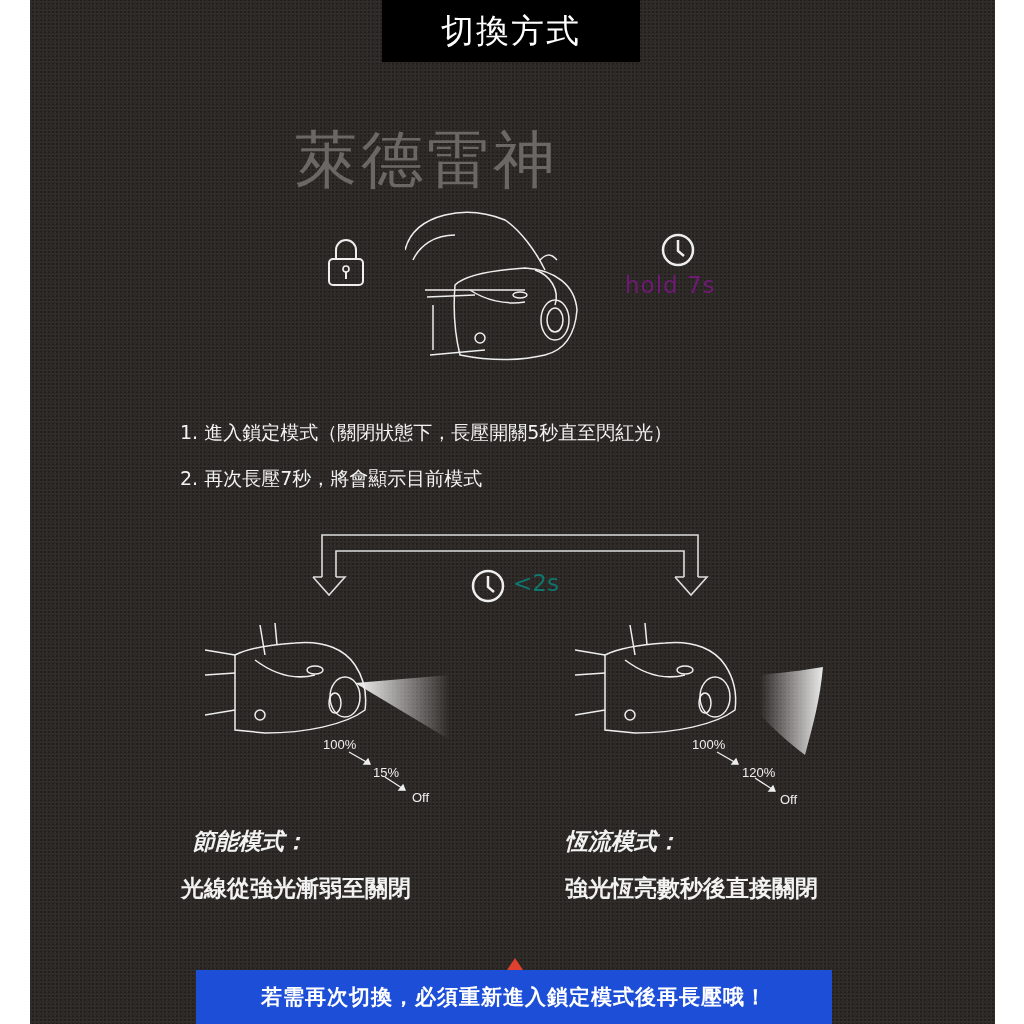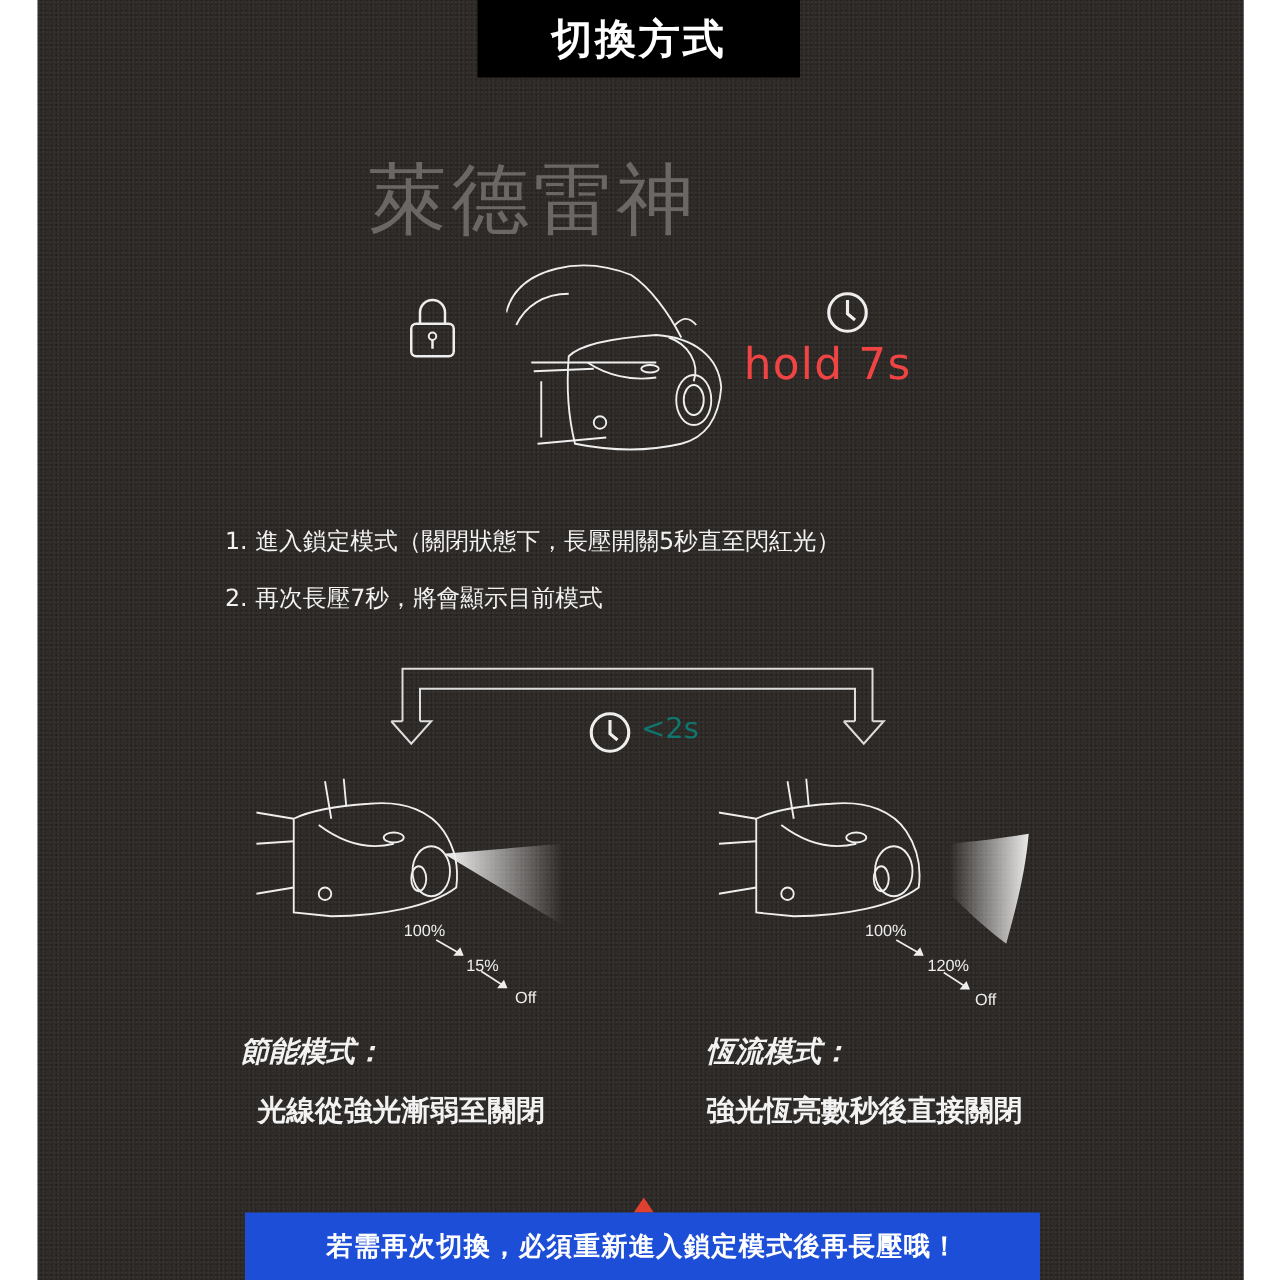--- a/index.html
+++ b/index.html
@@ -3,24 +3,24 @@
 <meta charset="utf-8">
 <style>
   html,body{margin:0;padding:0;background:#ffffff;}
   body{width:1024px;height:1024px;position:relative;overflow:hidden;font-family:"DejaVu Sans","Liberation Sans",sans-serif;}
   .panel{position:absolute;left:30px;top:0;width:965px;height:1024px;background:#2e2a27;
     background-image:
       radial-gradient(rgba(255,255,255,0.05) 1px, transparent 1px),
       radial-gradient(rgba(0,0,0,0.25) 1px, transparent 1px);
     background-size:3px 3px,4px 4px;background-position:0 0,1px 2px;}
   .title-box{position:absolute;left:382px;top:0;width:258px;height:62px;background:#000;
-    display:flex;align-items:center;justify-content:center;color:#fff;font-weight:bold;font-size:33px;letter-spacing:2px;}
+    display:flex;align-items:center;justify-content:center;color:#fff;font-weight:normal;font-size:33px;letter-spacing:2px;}
   .watermark{position:absolute;left:295px;top:118px;font-size:62px;font-weight:normal;color:#6b6764;letter-spacing:4px;white-space:nowrap;}
   .icon{position:absolute;}
-  .hold{position:absolute;left:595px;top:272px;color:#ef4444;font-size:35px;letter-spacing:1px;}
+  .hold{position:absolute;left:625px;top:272px;color:#701a75;font-size:23px;letter-spacing:1px;}
   .step{position:absolute;left:180px;color:#f2f2f2;font-size:19px;font-weight:normal;white-space:nowrap;}
   .lt2{position:absolute;left:513px;top:570px;color:#0f766e;font-size:23px;}
   .pct{position:absolute;color:#eee;font-size:13px;font-family:"Liberation Sans",sans-serif;}
   .mode-title{position:absolute;color:#f2f2f2;font-size:23px;font-weight:bold;white-space:nowrap;font-style:italic;}
   .mode-desc{position:absolute;color:#f2f2f2;font-size:23px;font-weight:bold;white-space:nowrap;}
   .banner{position:absolute;left:196px;top:970px;width:636px;height:54px;background:#1d4ed8;
     display:flex;align-items:center;justify-content:center;color:#fff;font-size:21px;font-weight:bold;letter-spacing:1px;}
   .banner-tip{position:absolute;left:507px;top:958px;width:0;height:0;border-left:8px solid transparent;border-right:8px solid transparent;border-bottom:12px solid #e0402e;}
 </style>
 </head>
@@ -139,20 +139,20 @@
 <svg class="icon" style="left:713px;top:750px" width="70" height="50" viewBox="0 0 70 50">
   <g stroke="#eee" stroke-width="1.3" fill="#eee">
     <line x1="4" y1="2" x2="25" y2="14"></line>
       <path d="M25 14 L19 14 L23 9Z"></path>
     <line x1="42" y1="28" x2="62" y2="41"></line>
       <path d="M62 41 L56 41 L60 36Z"></path>
   </g>
 </svg>
 
 <div class="mode-title" style="left:192px;top:826px">節能模式：</div>
-<div class="mode-desc" style="left:206px;top:873px">光線從強光漸弱至關閉</div>
+<div class="mode-desc" style="left:181px;top:873px">光線從強光漸弱至關閉</div>
 <div class="mode-title" style="left:565px;top:826px">恆流模式：</div>
 <div class="mode-desc" style="left:565px;top:873px">強光恆亮數秒後直接關閉</div>
 
 <div class="banner-tip"></div>
 <div class="banner">
   <span>若需再次切換，必須重新進入鎖定模式後再長壓哦！</span>
 </div>
 
 </body></html>

